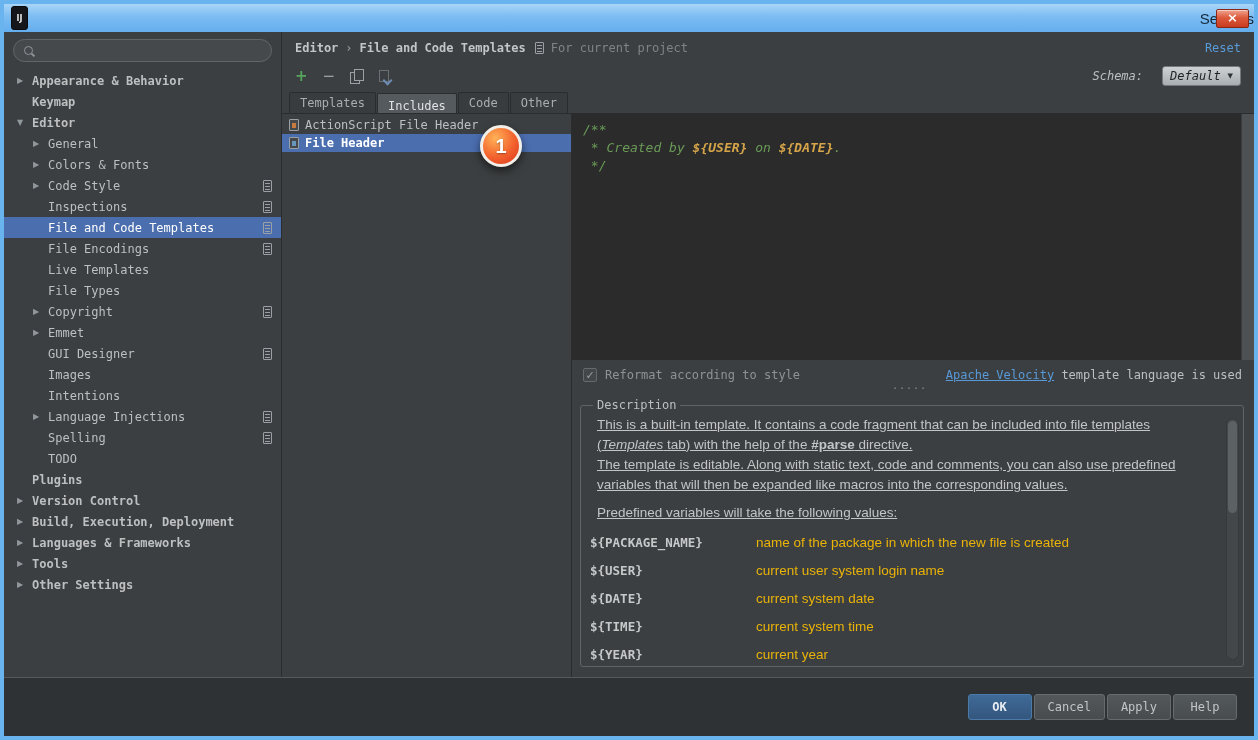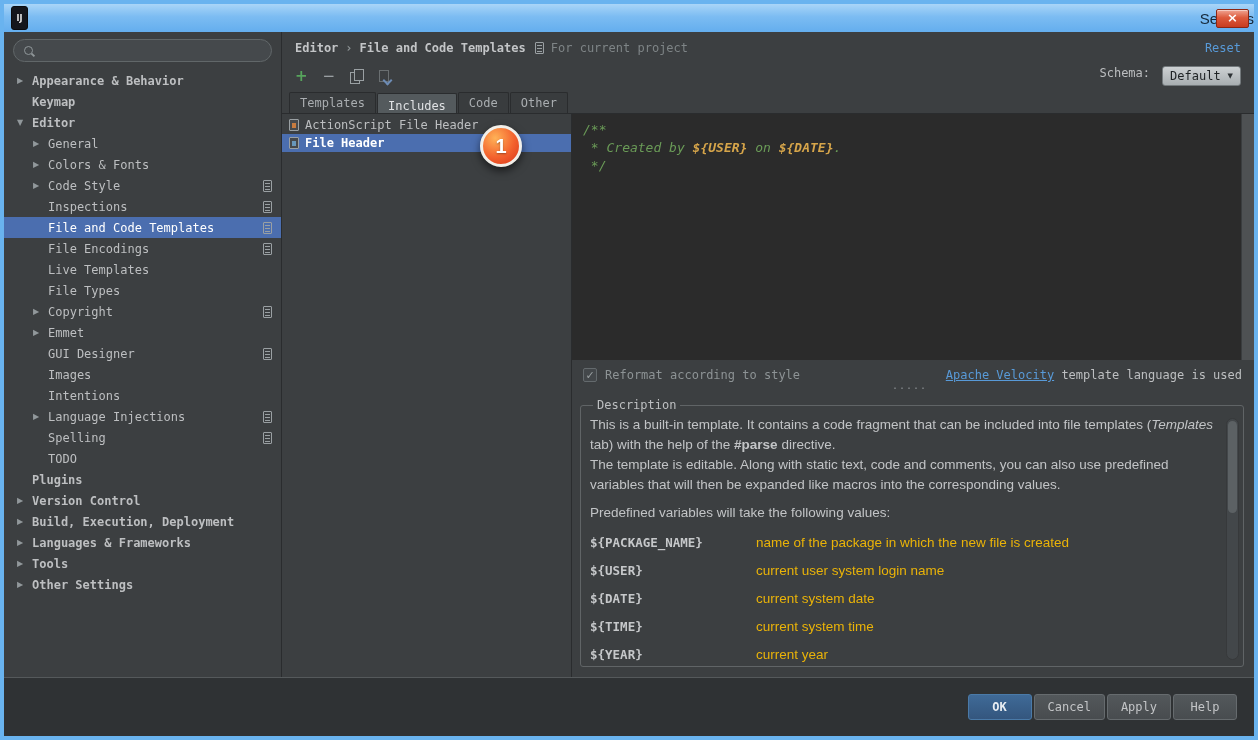--- a/index.html
+++ b/index.html
@@ -68,21 +68,21 @@
   .tb.add { color:#57a45c; font-weight:bold; }
   .tb.rem { color:#9fa5a7; }
   .copy-ic { width:14px; height:14px; position:relative; cursor:pointer; }
   .copy-ic::before { content:""; position:absolute; left:0; top:3px; width:8px; height:10px;
     border:1px solid #9aa0a3; background:#3c3f41; }
   .copy-ic::after { content:""; position:absolute; left:4px; top:0; width:8px; height:10px;
     border:1px solid #9aa0a3; background:#3c3f41; }
   .resetdef-ic { width:10px; height:12px; border:1px solid #6a6f71; position:relative; cursor:pointer; }
   .resetdef-ic::after { content:""; position:absolute; right:-3px; bottom:-3px; width:5px; height:5px;
     border-left:2px solid #6d8cb5; border-bottom:2px solid #6d8cb5; transform:rotate(-45deg); }
-  .schema { margin-left:auto; display:flex; gap:12px; color:#bdbfc1; }
+  .schema { margin-left:auto; display:flex; align-items:center; gap:19px; color:#bdbfc1;font-style:italic; }
   .schema-btn { height:20px; background:linear-gradient(#cdd1d3,#a8aeb1); border:1px solid #73797c;
     border-radius:3px; display:flex; align-items:center; gap:7px; padding:1px 7px; color:#1e2224; cursor:pointer; }
   .schema-btn .dd { font-family:"DejaVu Sans",sans-serif; font-size:7px; color:#2c3134; }
   
   .tabs { flex:0 0 25px; display:flex; align-items:flex-end; padding-left:7px;
     border-bottom:1px solid #2a2c2e; gap:1px; }
   .tab { height:21px; line-height:21px; padding:0 10px; background:#393c3e; border:1px solid #2a2c2e;
     border-bottom:none; border-radius:2px 2px 0 0; color:#a9adb0; cursor:pointer; }
   .tab.active { background:#545a5d; color:#e0e2e4; height:20px; line-height:24px; }
   
@@ -118,21 +118,21 @@
   .velocity-link { color:#589ad8; text-decoration:underline; cursor:pointer; }
   .velocity-suffix { color:#bdbfc1; white-space:pre; }
   .grip { position:absolute; top:272px; left:320px; color:#888d90; font-size:10px;
     letter-spacing:1px; line-height:6px; cursor:row-resize; z-index:3; }
   
   .desc-wrap { flex:1; padding:8px 10px 10px 8px; min-height:0; }
   fieldset.desc { height:100%; border:1px solid #606466; border-radius:3px; margin:0;
     padding:2px 26px 0 9px; position:relative; }
   .desc-title { font-size:12px; color:#bdbfc1; padding:0 4px; margin-left:3px; }
   .desc-body { font-family:"Liberation Sans","DejaVu Sans",sans-serif; font-size:13.5px; color:#c2c4c6; }
-  .desc-body p { margin:1px 0; line-height:1.45; }
+  .desc-body p { margin:1px 7px; line-height:1.45;text-decoration:underline; }
   .desc-body p.sp { margin-top:9px; }
   .vtable { margin-top:6px; }
   .vrow { height:28px; display:flex; align-items:center; }
   .vname { flex:0 0 166px; font:bold 12.5px "DejaVu Sans Mono",monospace; color:#c6c8ca; }
   .vdesc { color:#eab308; }
   .desc-sb { position:absolute; top:6px; bottom:6px; right:4px; width:13px; background:#43474a;
     border:1px solid #37393b; border-radius:7px; cursor:pointer; }
   .desc-thumb { position:absolute; top:2px; left:1px; right:1px; height:92px; background:#5c6164;
     border-radius:6px; }
   

